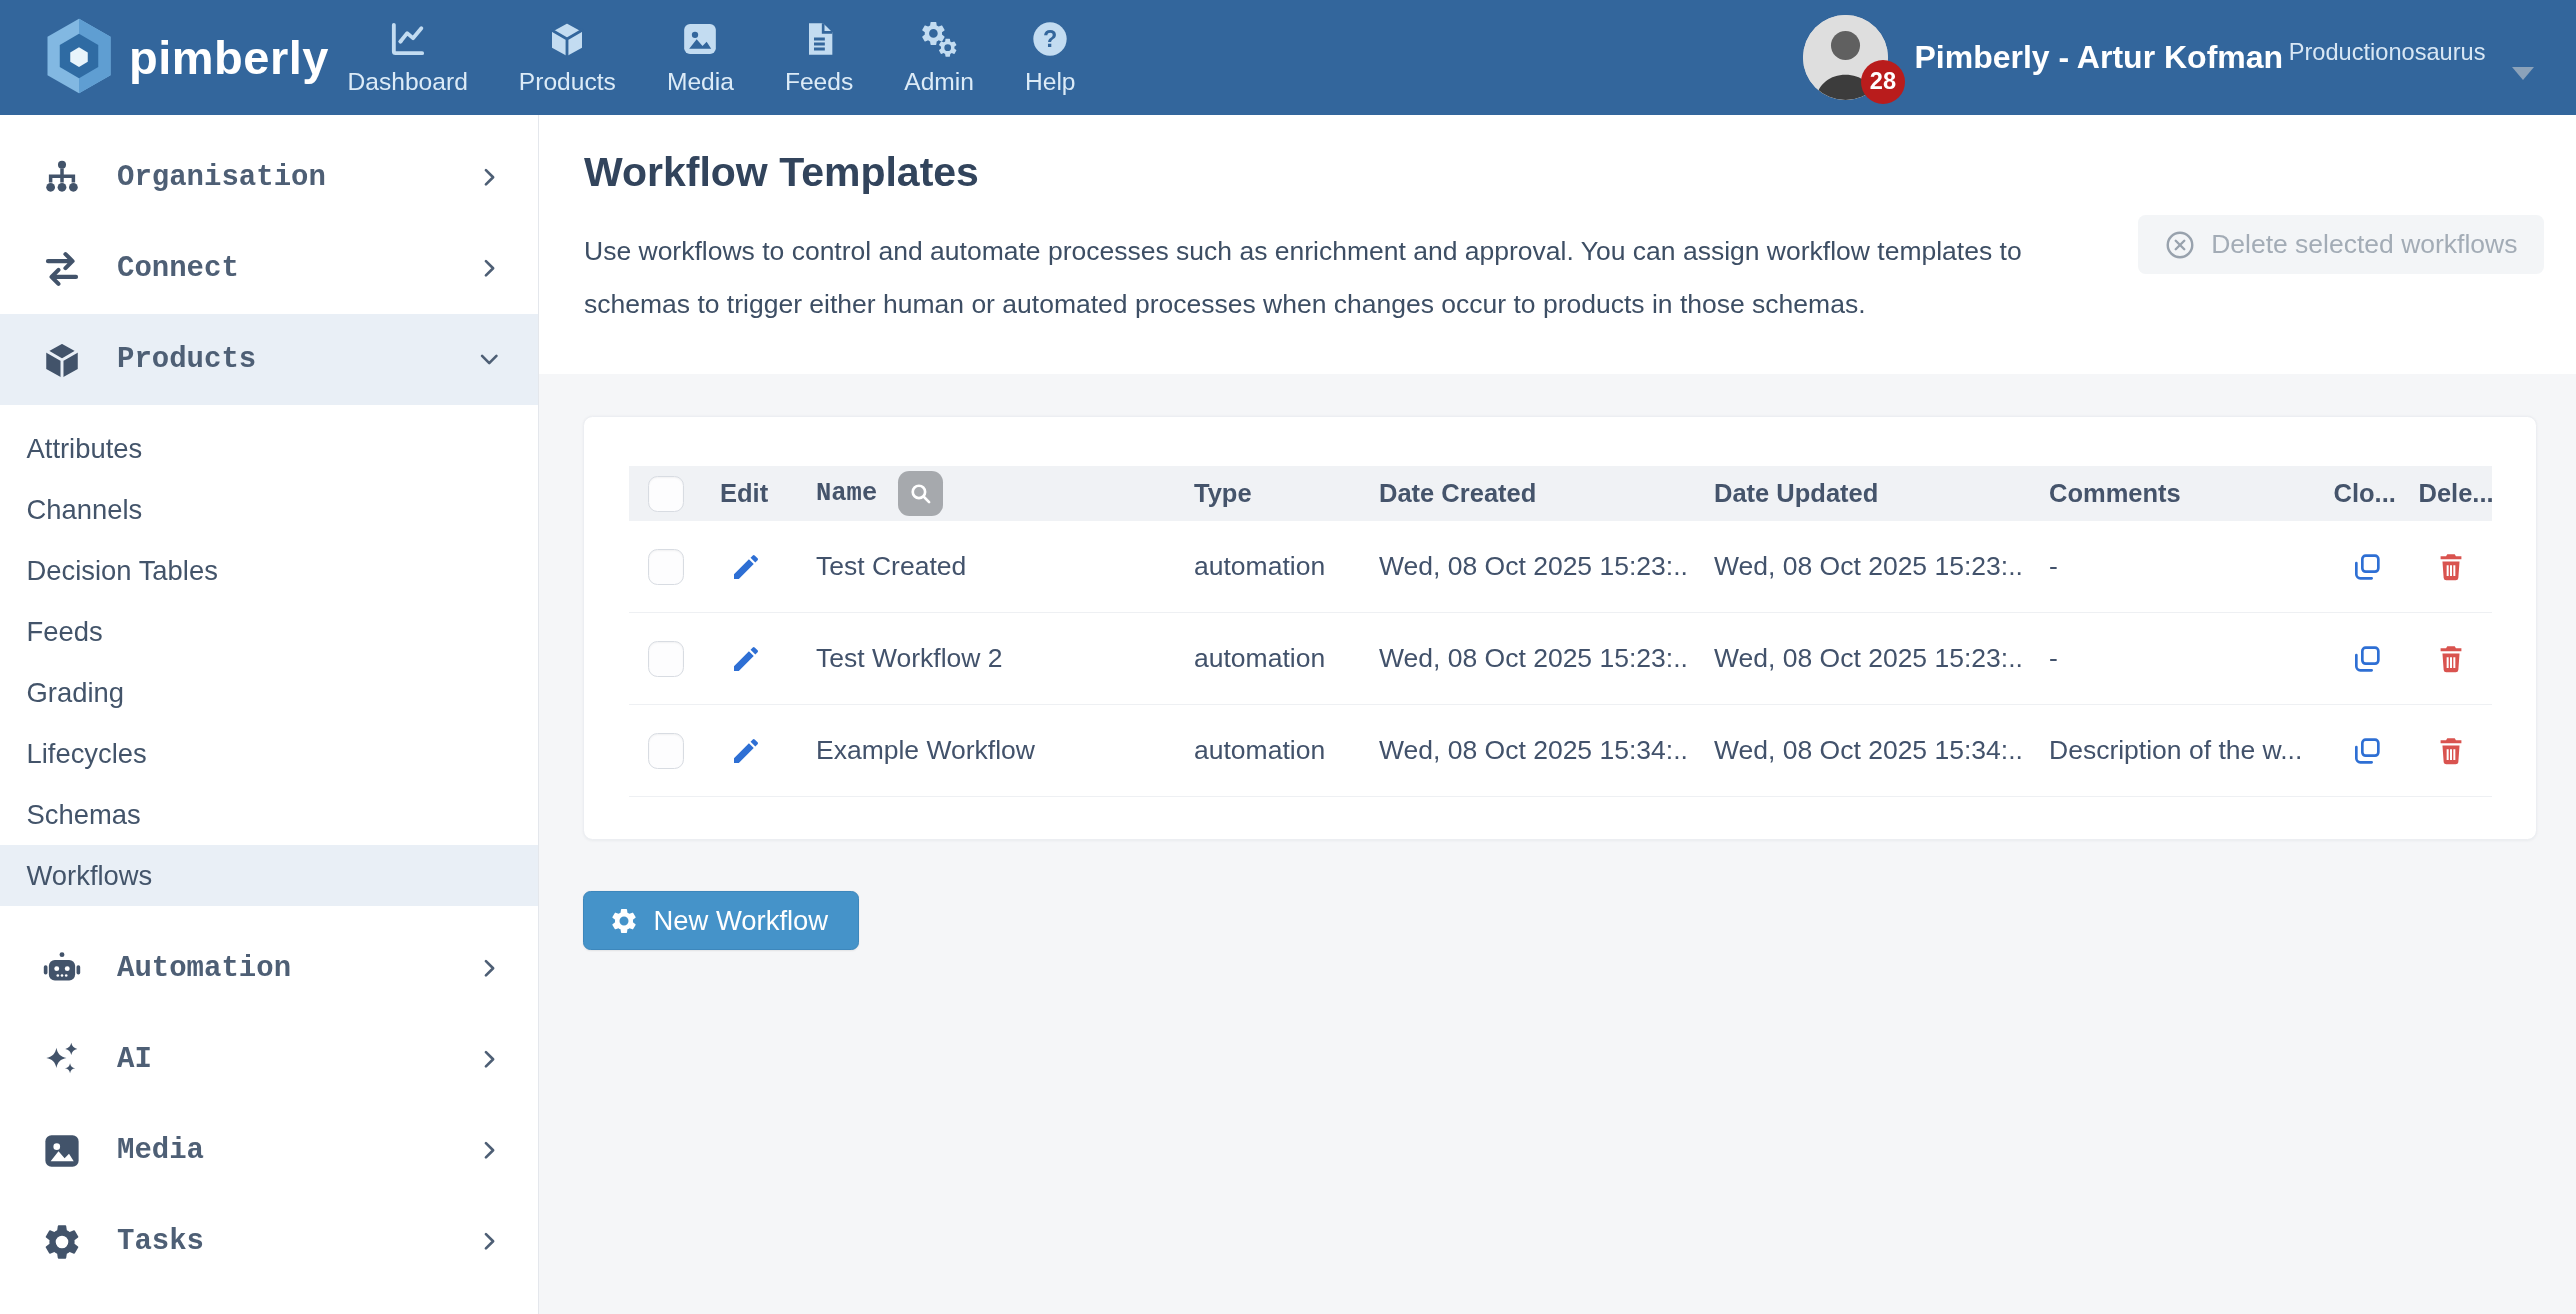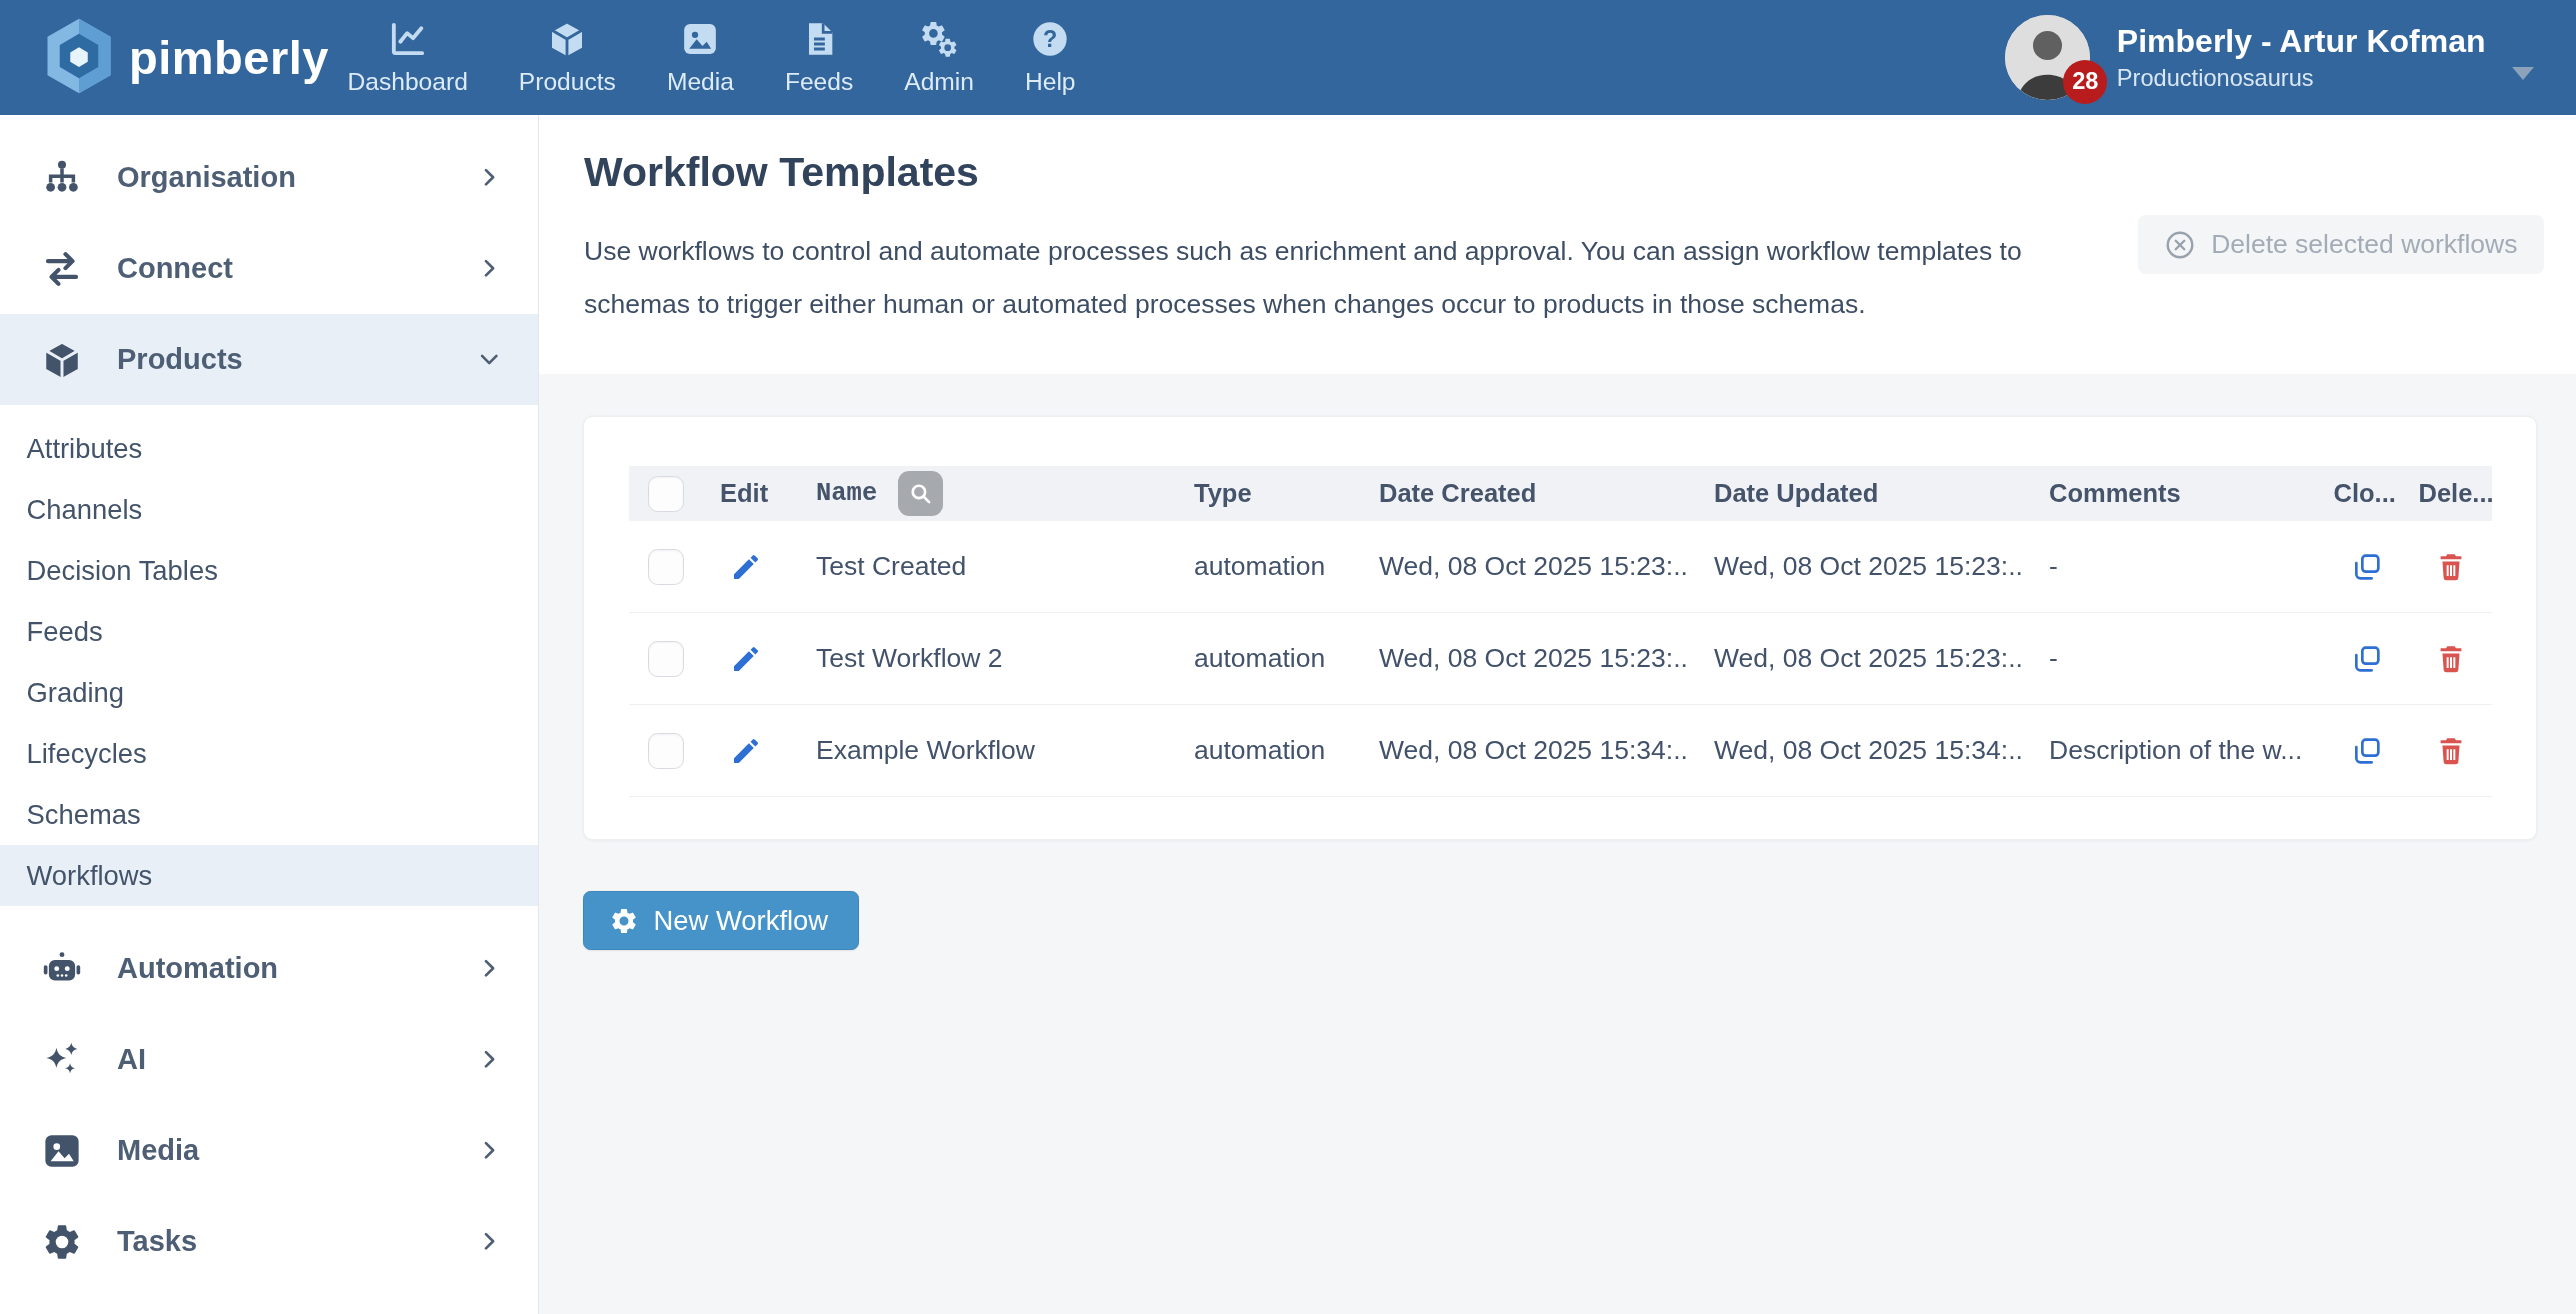--- a/index.html
+++ b/index.html
@@ -27,39 +27,39 @@
   .tn-label { font-size:24.6px; color:#dcebf7; }
   .user { margin-left:auto; display:flex; align-items:center; padding-right:42px; gap:26.5px; cursor:pointer; }
   .avatar-wrap { position:relative; width:85px; height:85px; }
   .avatar { width:85px; height:85px; border-radius:50%; overflow:hidden; background:#dcdcdc; }
   .avatar svg { width:85px; height:85px; display:block; }
   .badge {
     position:absolute; right:-17px; bottom:-3.8px; width:44px; height:44px; border-radius:50%;
     background:#b91c1c; color:#fff; font-size:23.6px; font-weight:700;
     display:flex; align-items:center; justify-content:center;
   }
-  .user-text { display:flex; flex-direction:column; gap:5.7px; }
+  .user-text { display:flex; flex-direction:row; gap:5.7px; }
   .user-name { color:#ffffff; font-size:32px; font-weight:700; }
   .user-org { color:#d9e7f4; font-size:23.6px; }
   .caret-down {
     width:0; height:0; border-left:11.3px solid transparent; border-right:11.3px solid transparent;
     border-top:13.2px solid #8ba2ba; margin-top:32px;
   }
   
   .sidebar {
     position:absolute; top:115px; left:0; width:539px; bottom:0;
     background:#ffffff; border-right:1.9px solid #e4e7ec; padding-top:17px;
   }
   .side-section {
     height:91px; display:flex; align-items:center; padding:0 36px 0 38px; cursor:pointer;
   }
   .side-section.active { background:#e9eff6; }
   .s-icon { width:47px; display:flex; justify-content:center; color:#42536a; }
   .s-icon svg { width:42px; height:42px; }
-  .side-label { margin-left:32px; font-size:29px; font-weight:700; color:#4e5f75; }
+  .side-label { margin-left:32px; font-size:29px; font-weight:700; color:#4e5f75;font-family:Liberation Mono, monospace; }
   .chev { margin-left:auto; color:#4e5f75; display:flex; }
   .chev svg { width:26.5px; height:26.5px; }
   .side-sub { margin-top:13.2px; margin-bottom:17px; }
   .side-sub-item {
     height:61px; display:flex; align-items:center; padding-left:26.5px;
     font-size:27.4px; color:#43546a; cursor:pointer;
   }
   .side-sub-item.active { background:#e9eff6; }
   
   .main-header { position:absolute; left:539px; top:115px; right:0; height:259px; background:#ffffff; }

